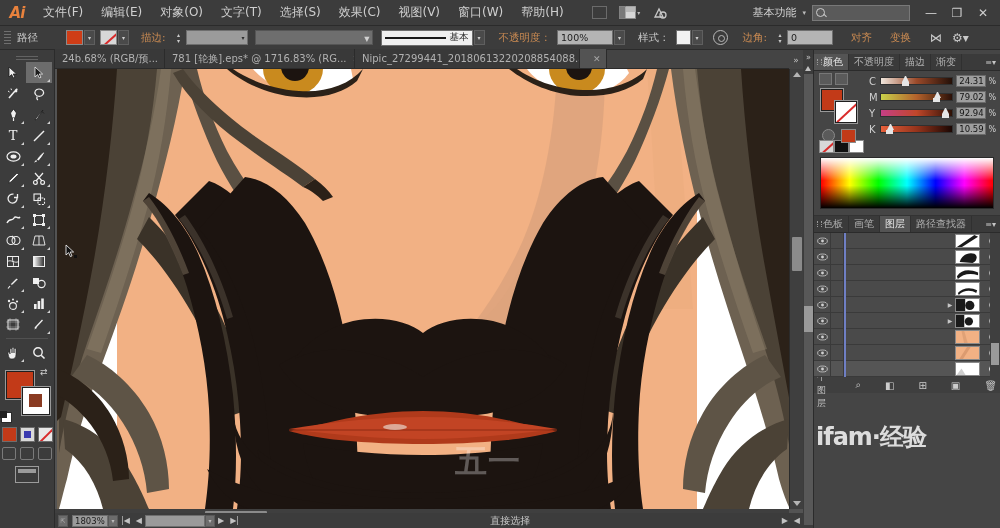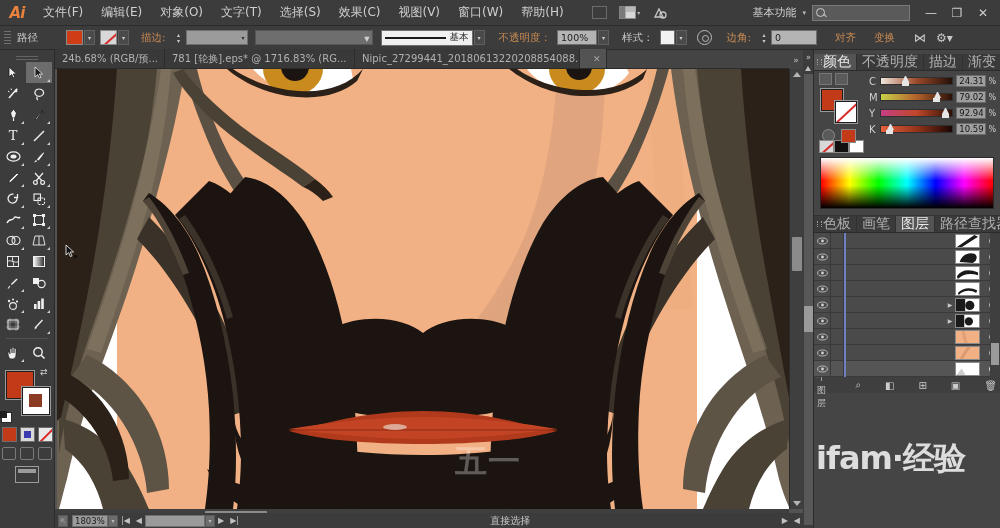--- a/index.html
+++ b/index.html
@@ -134,21 +134,21 @@
   .sb-text{margin:0 auto;font-size:10px;color:#c9c9c9;}
 
   
   #dockrail{position:absolute;left:803px;top:50px;width:11px;height:478px;background:#3c3c3c;
             border-right:1px solid #2b2b2b;}
   #dockrail .dbl{position:absolute;top:3px;left:0px;width:11px;text-align:center;font-size:8px;color:#c8c8c8;}
 
   
   #panels{position:absolute;left:814px;top:50px;width:186px;height:478px;background:#454545;}
   .ptabs{display:flex;align-items:stretch;height:17px;background:#3a3a3a;border-bottom:1px solid #2b2b2b;}
-  .ptab{padding:0 5px;display:flex;align-items:center;font-size:14px;color:#b0b0b0;
+  .ptab{padding:0 5px;display:flex;align-items:center;font-size:10px;color:#b0b0b0;
         border-right:1px solid #303030;white-space:nowrap;}
   .ptab.active{background:#545454;color:#eaeaea;}
   .ptab.dotted{padding-left:9px;position:relative;}
   .ptab.dotted:before{content:"";position:absolute;left:3px;top:5px;width:3px;height:6px;
                       border-left:1px dotted #9a9a9a;border-right:1px dotted #9a9a9a;}
   .pmenu{margin-left:auto;display:flex;align-items:center;padding:0 4px;font-size:8px;color:#c5c5c5;}
 
   
   #colorpanel{background:#454545;padding:4px 0 2px 0;border-bottom:1px solid #333;}
   .cp-body{display:flex;padding:2px 4px 0 5px;}
@@ -191,22 +191,22 @@
   .llock{width:14px;border-left:1px solid #3a3a3a;border-right:1px solid #3a3a3a;height:16px;}
   .lbar{width:2px;height:16px;background:#6f7fc4;}
   .lspace{flex:1;}
   .larrow{width:10px;font-size:6px;color:#c7c7c7;text-align:center;}
   .lthumb{width:25px;height:14px;border:1px solid #8a8a8a;background:#fff;overflow:hidden;position:relative;}
   .lname{flex:0 0 6px;}
   .lsel{width:14px;display:flex;align-items:center;justify-content:center;}
   .lsel .ring{width:8px;height:8px;border:1.3px solid #b6b6b6;border-radius:50%;}
   .lfooter{display:flex;align-items:center;height:16px;background:#3f3f3f;font-size:9px;color:#c0c0c0;padding:0 3px;gap:24px;}
   .lfoot-ic{color:#cccccc;font-size:10px;}
-  #wm{position:absolute;left:816px;top:430px;width:184px;height:58px;pointer-events:none;
-      font-weight:bold;font-size:32px;color:rgba(255,255,255,.82);letter-spacing:-1px;
+  #wm{position:absolute;left:816px;top:408px;width:184px;height:58px;pointer-events:none;
+      font-weight:bold;font-size:24px;color:rgba(255,255,255,.82);letter-spacing:-1px;
       display:flex;align-items:center;white-space:nowrap;overflow:hidden;}
   #wm2{position:absolute;left:455px;top:440px;font-weight:bold;font-size:32px;
        color:rgba(255,255,255,.30);letter-spacing:1px;pointer-events:none;}
 </style>
 </head>
 <body>
 
 <div id="app">
 
   <div id="menubar">
@@ -281,21 +281,21 @@
       </div>
     <div style="width:8px"></div>
     <div class="brushbox">
       <span class="brushline"></span>
       <span class="brushtxt">基本</span>
     </div>
     <div class="mini-arrow">▾</div>
 
     <div style="width:8px"></div>
     <div class="cb-label o">不透明度：</div>
-    <div class="numfield" style="width:40px">100%</div>
+    <div class="numfield" style="width:56px">100%</div>
     <div class="mini-arrow">▾</div>
     <div style="width:7px"></div>
     <div class="cb-label">样式：</div>
     <div class="opabox"></div>
     <div class="mini-arrow">▾</div>
 
     <div style="width:10px"></div>
     <div class="corner-ic"></div>
     <div style="width:9px"></div>
     <div class="cb-label o">边角:</div>

